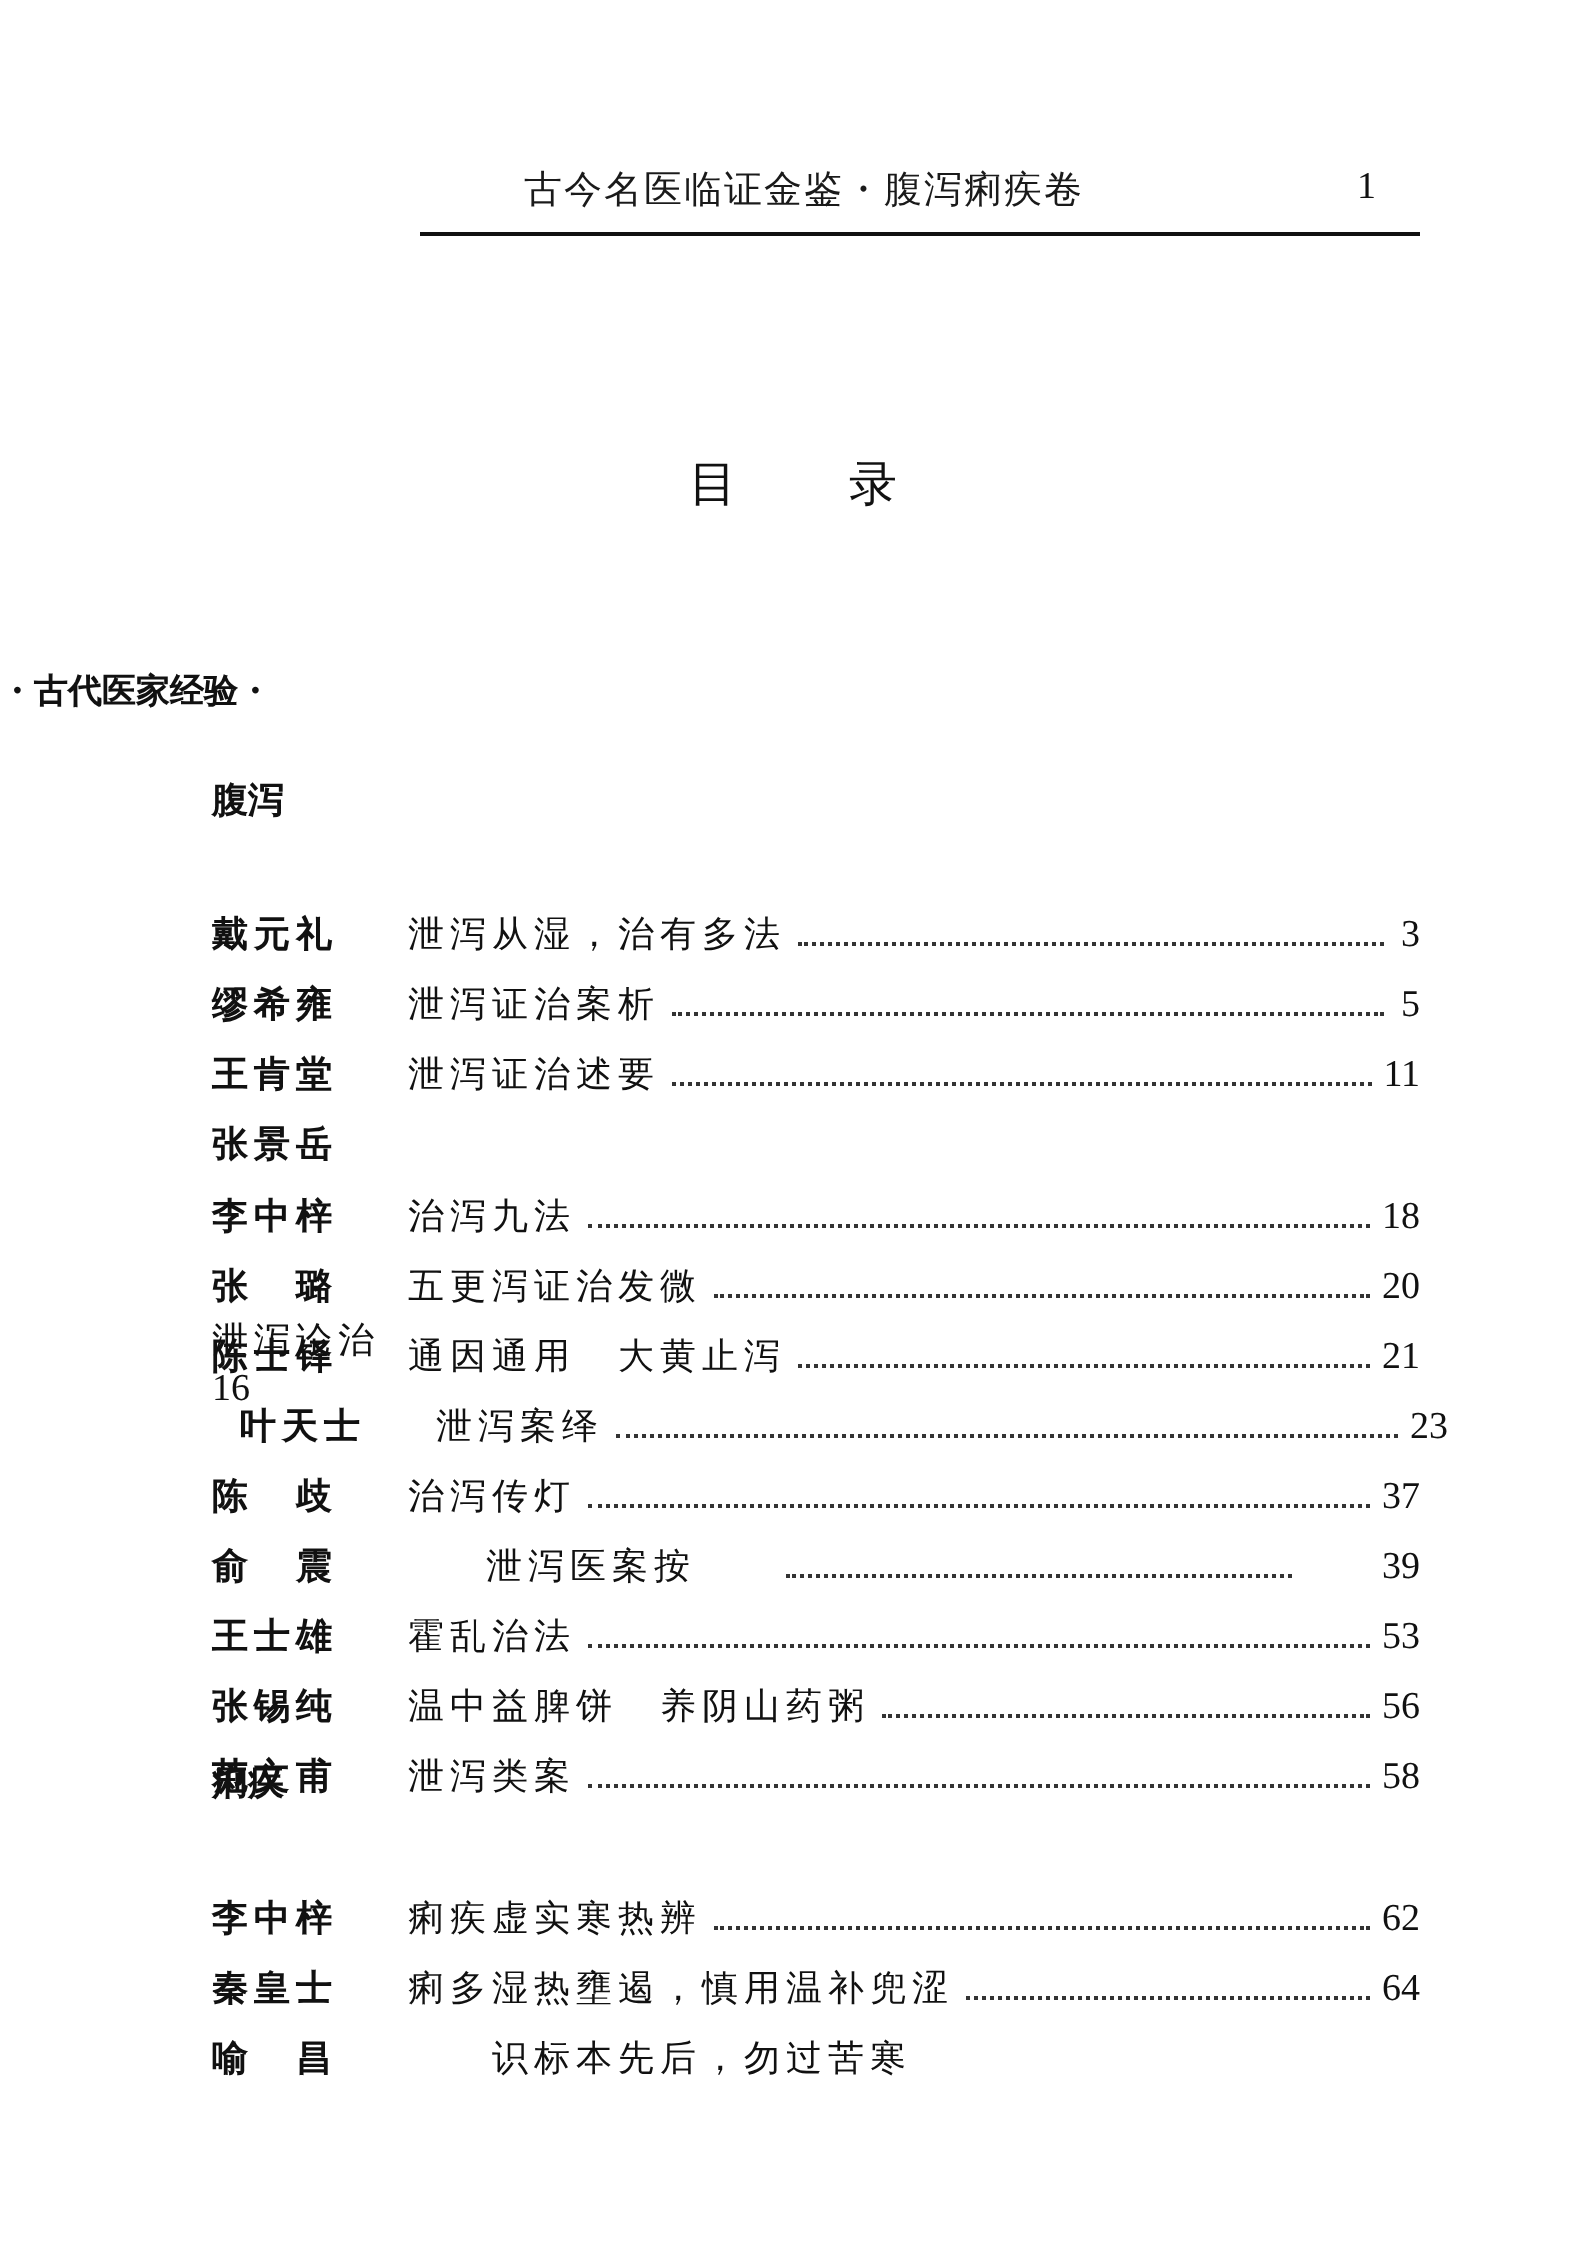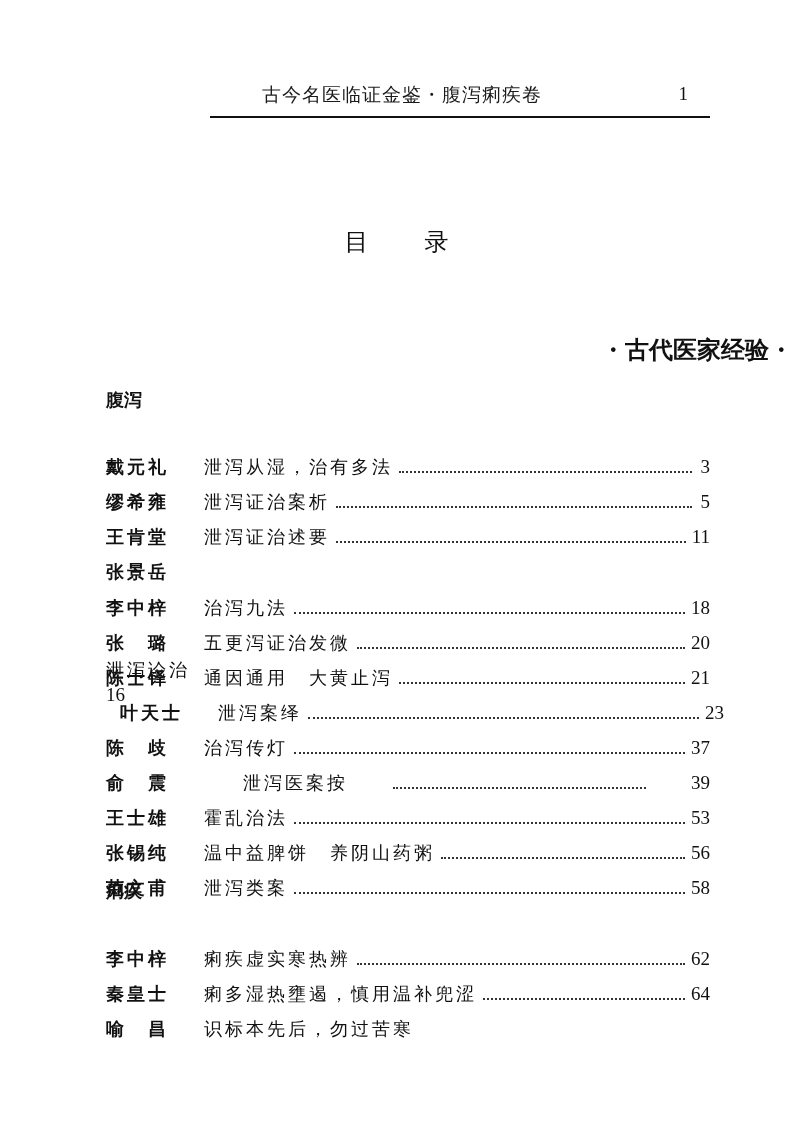--- a/index.html
+++ b/index.html
@@ -19,22 +19,22 @@
   }
   .head-rule {
     position: absolute; left: 210px; top: 116px; width: 500px; height: 2px; background: #111;
   }
   .toc-title {
     position: absolute; top: 226px; left: 0; width: 793px; text-align: center;
     font-family: "DejaVu Sans", sans-serif; font-weight: normal; font-size: 24px; letter-spacing: 56px;
     padding-left: 56px; box-sizing: border-box;
   }
   .part-title {
-    position: absolute; top: 334px; left: 0; width: 793px; text-align: right;
-    font-weight: bold; font-size: 24px;
+    position: absolute; top: 334px; left: 0; width: 793px; text-align: left;
+    font-weight: bold; font-size: 17px;
   }
   .section-heading {
     position: absolute; left: 106px; font-family: Liberation Sans, sans-serif;
     font-weight: bold; font-size: 18px;
   }
   .entry {
     position: absolute; left: 106px; width: 604px; height: 26px; display: flex; align-items: baseline;
     font-size: 18px;
   }
   .author { width: 98px; flex: 0 0 98px; letter-spacing: 3px; font-weight: bold; }
@@ -143,17 +143,17 @@
       <span class="title-text">痢疾虚实寒热辨</span>
       <span class="leader"></span>
       <span class="page">62</span>
     </div>
     <div class="entry" style="top: 981.6px;">
       <span class="author">秦皇士</span>
       <span class="title-text">痢多湿热壅遏，慎用温补兜涩</span>
       <span class="leader"></span>
       <span class="page">64</span>
     </div>
-    <div class="entry" style="top: 1016.7px;">
+    <div class="entry" style="top: 1016.7px; gap: 42px;">
       <span class="author">喻　昌</span>
       <span class="title-text">识标本先后，勿过苦寒</span>
     </div>
   </div>
 
 </body></html>

